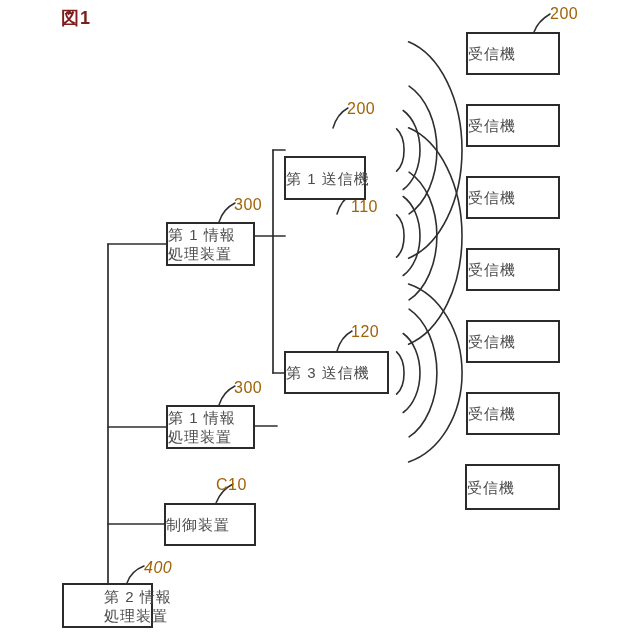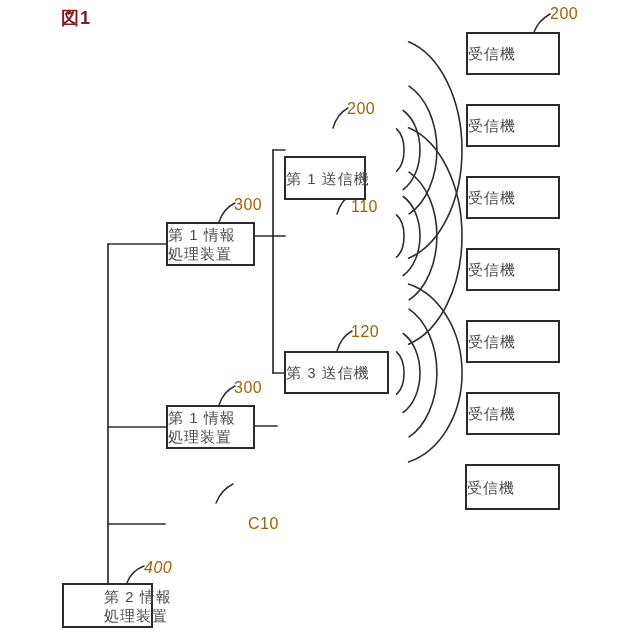--- a/index.html
+++ b/index.html
@@ -74,38 +74,41 @@
     </g>
   </svg>
 
   <div class="fig-title">図1</div>
 
   <div class="ref" style="left:347px;top:100px;">200</div>
   <div class="ref" style="left:351px;top:186px;margin-top:12px;">110</div>
   <div class="ref" style="left:351px;top:323px;">120</div>
   <div class="ref" style="left:234px;top:196px;">300</div>
   <div class="ref" style="left:234px;top:379px;">300</div>
-  <div class="ref" style="left:248px;top:476px;margin-top:39px;">C10</div>
+  <div class="ref" style="left:216px;top:476px;">C10</div>
   <div class="ref" style="left:144px;top:559px;font-style:italic;">400</div>
   <div class="ref" style="left:550px;top:5px;">200</div>
 
   <div class="box" style="left:284px;top:128px;width:82px;height:44px;margin-top:28px;">
     <span>第 1 送信機</span>
   </div>
   <div class="box" style="left:284px;top:351px;width:105px;height:43px;">
     <span>第 3 送信機</span>
   </div>
 
   <div class="box" style="left:166px;top:222px;width:89px;height:44px;">
     <span>第 1 情報</span>
     <span>処理装置</span>
   </div>
   <div class="box" style="left:166px;top:405px;width:89px;height:44px;">
     <span>第 1 情報</span>
     <span>処理装置</span>
+  </div>
+  <div class="box" style="left:164px;top:503px;width:92px;height:43px;">
+    <span>制御装置</span>
   </div>
   <div class="box" style="left:62px;top:583px;width:91px;height:45px;padding-left:40px;">
     <span>第 2 情報</span>
     <span>処理装置</span>
   </div>
 
   <div class="box" style="left:466px;top:32px;width:94px;height:43px;">
     <span>受信機</span>
   </div>
   <div class="box" style="left:466px;top:104px;width:94px;height:43px;">

